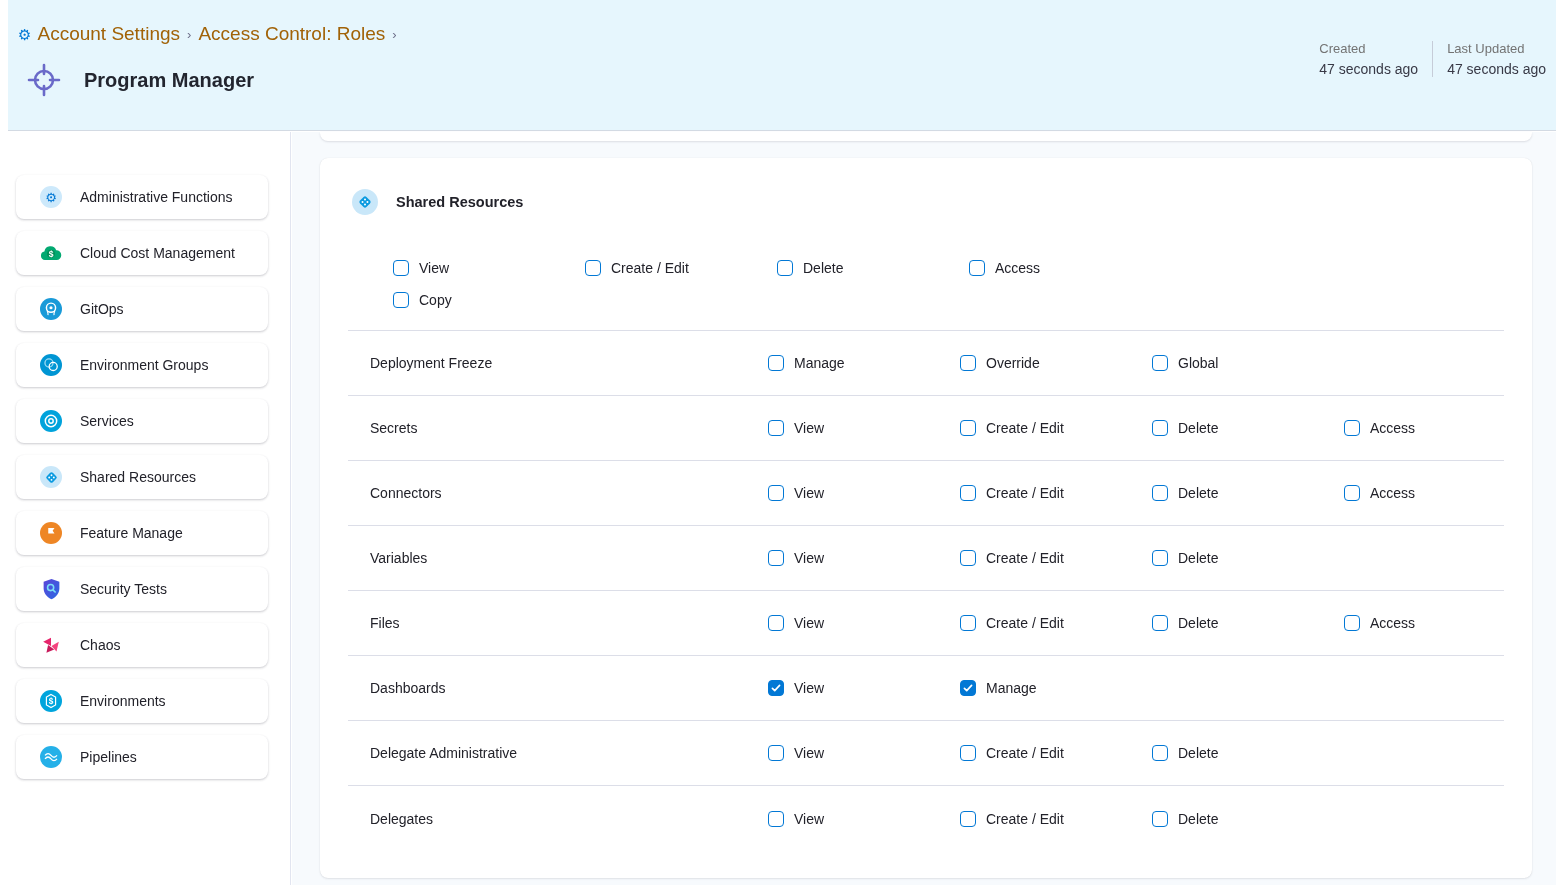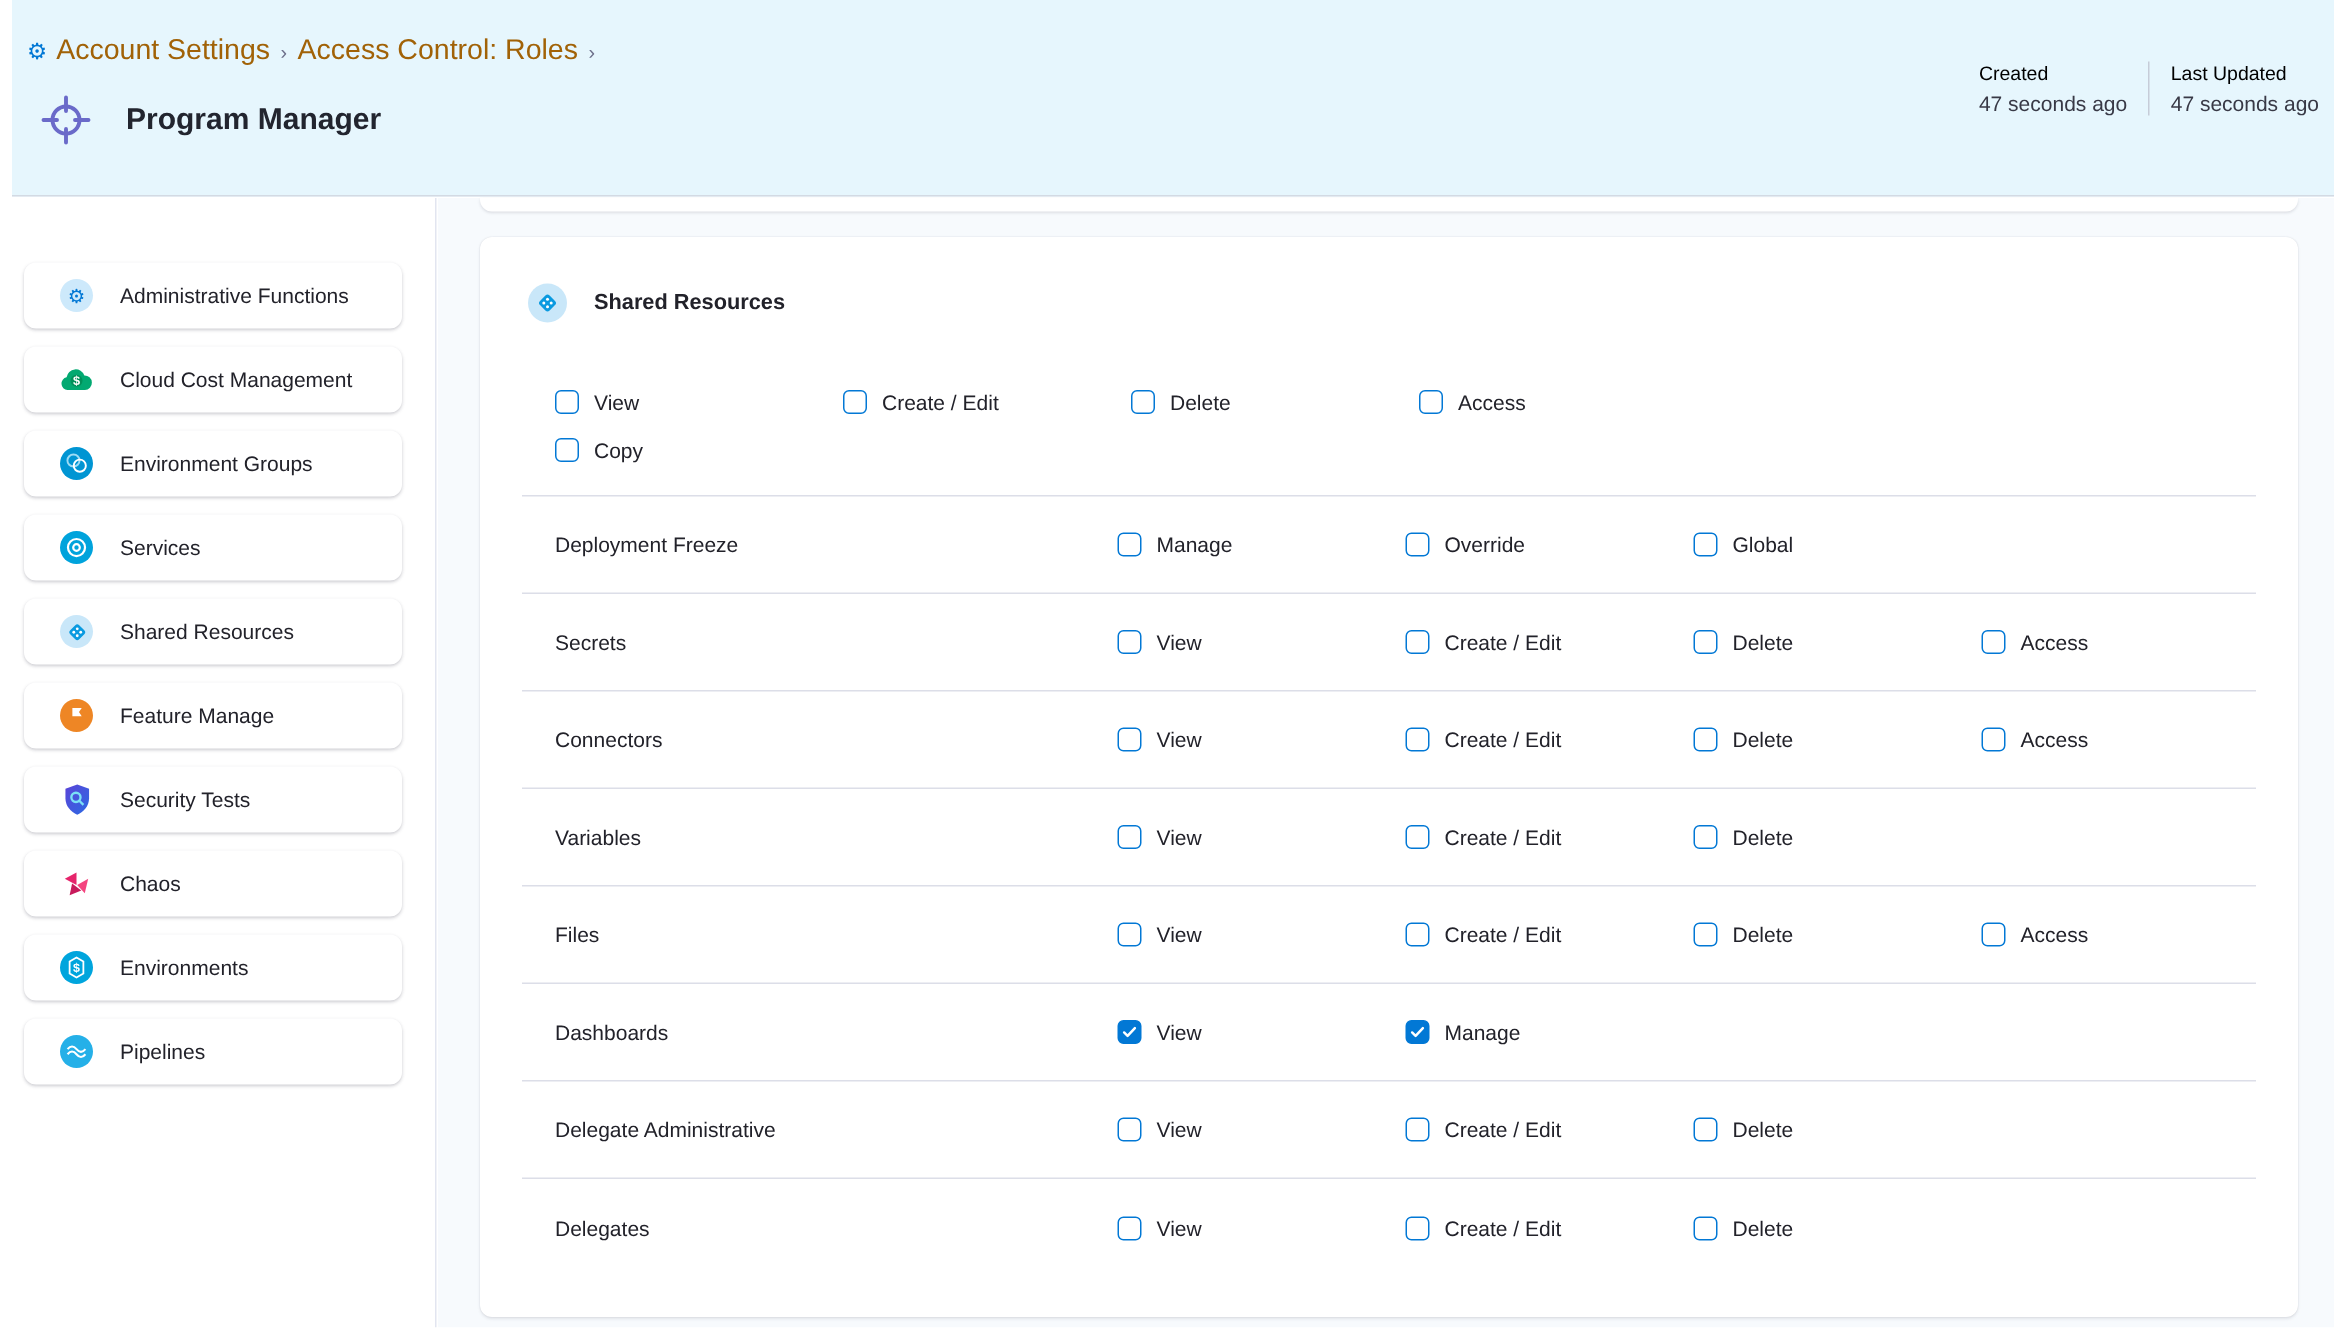--- a/index.html
+++ b/index.html
@@ -13,21 +13,21 @@
     background:#e6f6fd; border-bottom:1px solid #d3dae3; }
   .breadcrumb { position:absolute; left:10px; top:23px; display:flex; align-items:center; gap:6px; }
   .crumb-gear { font-size:15px; color:#0278d5; line-height:1; }
   .crumb-link { font-size:19px; font-weight:400; color:#a16207; text-decoration:none; cursor:pointer; }
   .crumb-sep { font-size:13px; color:#6d6f8a; padding:0 1px; }
   .title-row { position:absolute; left:14px; top:55px; display:flex; align-items:center; }
   .title-icon { width:44px; height:50px; display:flex; align-items:center; justify-content:center; }
   .page-title { font-size:20px; font-weight:700; color:#22252f; margin-left:18px; }
   .meta { position:absolute; right:10px; top:41px; display:flex; align-items:center; }
   .meta-col { display:flex; flex-direction:column; gap:5px; }
-  .meta-label { font-size:13px; color:#000000; }
+  .meta-label { font-size:13px; color:#737373; }
   .meta-value { font-size:14px; color:#383946; }
   .meta-divider { width:1px; height:36px; background:#c6ccd8; margin:0 14px; }
   
   .sidebar { position:absolute; left:0; top:132px; width:291px; bottom:0;
     background:#ffffff; border-right:1px solid #e2e5f0; padding:43px 0 0 16px; }
   .side-card { width:252px; height:44px; background:#fff; border-radius:8px;
     box-shadow:0 1px 3px rgba(40,41,61,0.10), 0 1px 2px rgba(96,97,112,0.20);
     display:flex; align-items:center; padding-left:23px; margin-bottom:12px; cursor:pointer; }
   .side-icon { width:24px; height:24px; display:flex; align-items:center; justify-content:center; flex:none; }
   .side-label { font-size:14px; color:#22222a; margin-left:17px; white-space:nowrap; }
@@ -43,21 +43,21 @@
     display:flex; align-items:center; justify-content:center; }
   .section-title { font-size:14.5px; font-weight:700; color:#22222a; margin-left:18px; }
   .ptable { position:absolute; left:28px; right:28px; top:80px; }
   .prow { display:flex; align-items:center; min-height:65px; padding-left:22px;
     border-bottom:1px solid #dcdee8; }
   .prow.last { border-bottom:none; }
   .prow.multi { min-height:93px; }
   .prow-label { width:375px; font-size:14px; color:#22222a; flex:none; }
   .pcell { width:192px; flex:none; display:flex; flex-direction:column; gap:16px; }
   .prow.multi .pcell { align-self:flex-start; padding-top:22px; }
-  .cb-item { display:flex; align-items:center; gap:10px; cursor:pointer; }
+  .cb-item { display:flex; align-items:center; gap:10px; cursor:pointer;margin-left:23px; }
   .cb { width:16px; height:16px; border:1.5px solid #0278d5; border-radius:4px; background:#fff;
     flex:none; display:flex; align-items:center; justify-content:center; cursor:pointer; }
   .cb.checked { background:#0278d5; border-color:#0278d5; }
   .cb-label { font-size:14px; color:#22222a; }
 </style>
 </head>
 <body>
 
 <div class="header">
   <div class="breadcrumb">
@@ -104,20 +104,31 @@
           <path d="M6 19a4.3 4.3 0 0 1-.6-8.5 6.1 6.1 0 0 1 11.8-1.2A4.7 4.7 0 0 1 17.6 19z" fill="#02a971"></path>
           <circle cx="12" cy="12.8" r="4" fill="#019059"></circle>
           <text x="12" y="15.8" font-size="8.5" fill="#fff" text-anchor="middle" font-weight="bold">$</text>
         </svg>
       </span>
       <span class="side-label">Cloud Cost Management</span>
     </div>
     <div class="side-card">
       <span class="side-icon">
         <svg width="22" height="22" viewBox="0 0 24 24">
+          <circle cx="12" cy="12" r="12" fill="#199ad8"></circle>
+          <circle cx="12" cy="10.6" r="5" fill="none" stroke="#fff" stroke-width="1.6"></circle>
+          <circle cx="12" cy="10.6" r="1.7" fill="#fff"></circle>
+          <path d="M7.8 13.8c.5 1.8 1.3 3 .9 4.8M16.2 13.8c-.5 1.8-1.3 3-.9 4.8" stroke="#fff" stroke-width="1.3" fill="none"></path>
+        </svg>
+      </span>
+      <span class="side-label">GitOps</span>
+    </div>
+    <div class="side-card">
+      <span class="side-icon">
+        <svg width="22" height="22" viewBox="0 0 24 24">
           <circle cx="12" cy="12" r="12" fill="#0095d3"></circle>
           <circle cx="9.8" cy="9.8" r="4.4" fill="none" stroke="#9ddcf5" stroke-width="1.4"></circle>
           <circle cx="14.4" cy="13.6" r="4.4" fill="none" stroke="#fff" stroke-width="1.4"></circle>
         </svg>
       </span>
       <span class="side-label">Environment Groups</span>
     </div>
     <div class="side-card">
       <span class="side-icon">
         <svg width="22" height="22" viewBox="0 0 24 24">

